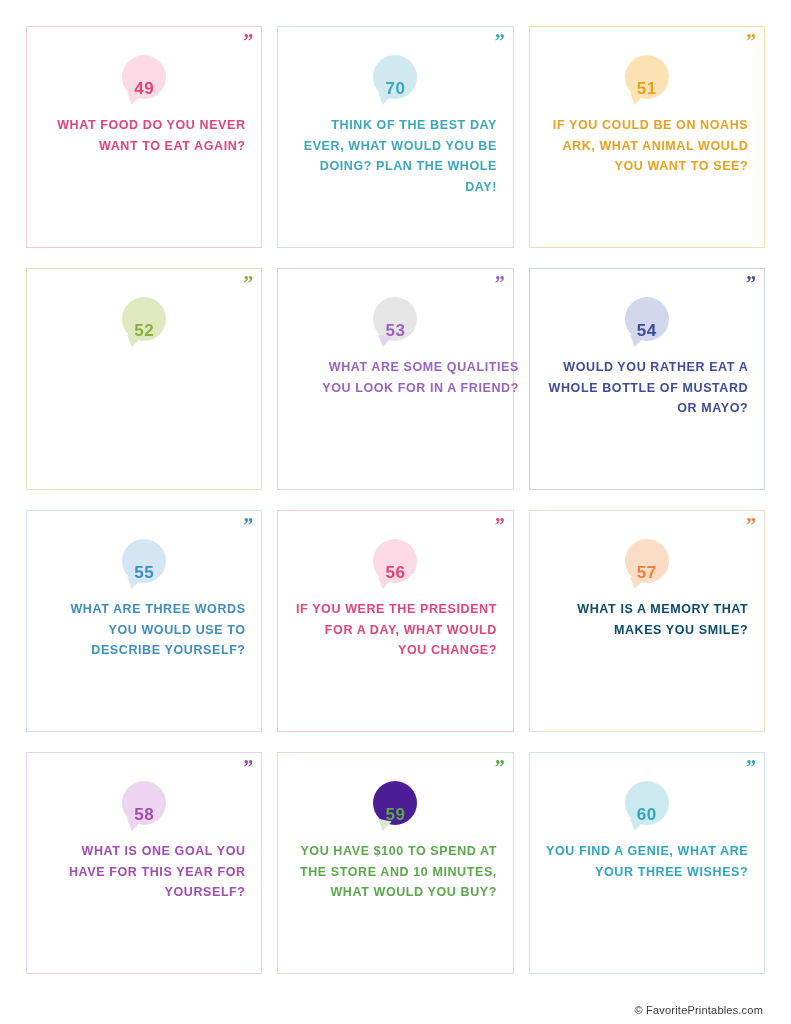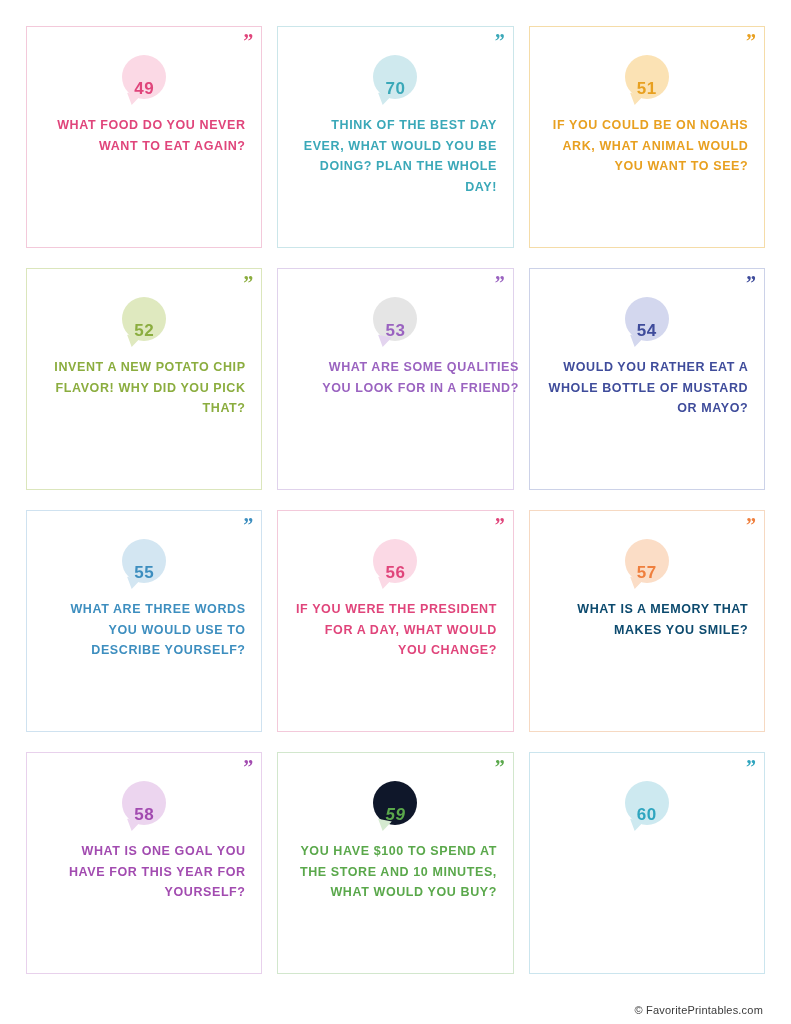--- a/index.html
+++ b/index.html
@@ -116,21 +116,20 @@
         <div class="bubble" style="background: rgb(251, 226, 180); color: rgb(251, 226, 180);">
           <span style="color: rgb(232, 160, 32);">51</span>
         </div>
         <div class="card-text" style="color: rgb(232, 160, 32);">If you could be on Noahs Ark, what animal would you want to see?</div>
       </div>
       <div class="card" style="border-color: rgb(219, 230, 188);">
         <div class="quote-mark" style="color: rgb(139, 173, 63);">”</div>
         <div class="bubble" style="background: rgb(223, 233, 191); color: rgb(223, 233, 191);">
           <span style="color: rgb(139, 173, 63);">52</span>
         </div>
-        <div class="card-text" style="color: rgb(139, 173, 63);">Invent a new potato chip flavor! Why did you pick that?</div>
       </div>
       <div class="card" style="border-color: rgb(224, 210, 236);">
         <div class="quote-mark" style="color: rgb(154, 99, 192);">”</div>
         <div class="bubble" style="background: #e5e5e5; color: rgb(227, 212, 239);">
           <span style="color: rgb(154, 99, 192);">53</span>
         </div>
         <div class="card-text" style="color: rgb(154, 99, 192); margin-left: 44px;">What are some qualities you look for in a friend?</div>
       </div>
       <div class="card" style="border-color: rgb(204, 210, 232);">
         <div class="quote-mark" style="color: rgb(63, 76, 155);">”</div>
@@ -162,26 +161,27 @@
       </div>
       <div class="card" style="border-color: rgb(232, 209, 236);">
         <div class="quote-mark" style="color: rgb(162, 75, 176);">”</div>
         <div class="bubble" style="background: rgb(236, 213, 239); color: rgb(236, 213, 239);">
           <span style="color: rgb(162, 75, 176);">58</span>
         </div>
         <div class="card-text" style="color: rgb(162, 75, 176);">What is one goal you have for this year for yourself?</div>
       </div>
       <div class="card" style="border-color: rgb(210, 231, 205);">
         <div class="quote-mark" style="color: rgb(90, 168, 75);">”</div>
-        <div class="bubble" style="background: #0f172a; color: rgb(213, 234, 208); font-style: italic;">
+        <div class="bubble" style="background: #4c1d95; color: rgb(213, 234, 208);">
           <span style="color: rgb(90, 168, 75);">59</span>
         </div>
         <div class="card-text" style="color: rgb(90, 168, 75);">You have $100 to spend at the store and 10 minutes, what would you buy?</div>
       </div>
       <div class="card" style="border-color: rgb(203, 229, 238);">
         <div class="quote-mark" style="color: rgb(47, 165, 191);">”</div>
         <div class="bubble" style="background: rgb(205, 233, 240); color: rgb(205, 233, 240);">
           <span style="color: rgb(47, 165, 191);">60</span>
         </div>
+        <div class="card-text" style="color: rgb(47, 165, 191);">You find a genie, what are your three wishes?</div>
       </div>
     </div>
   <div class="footer">© FavoritePrintables.com</div>
 </div>
 
 </body></html>

